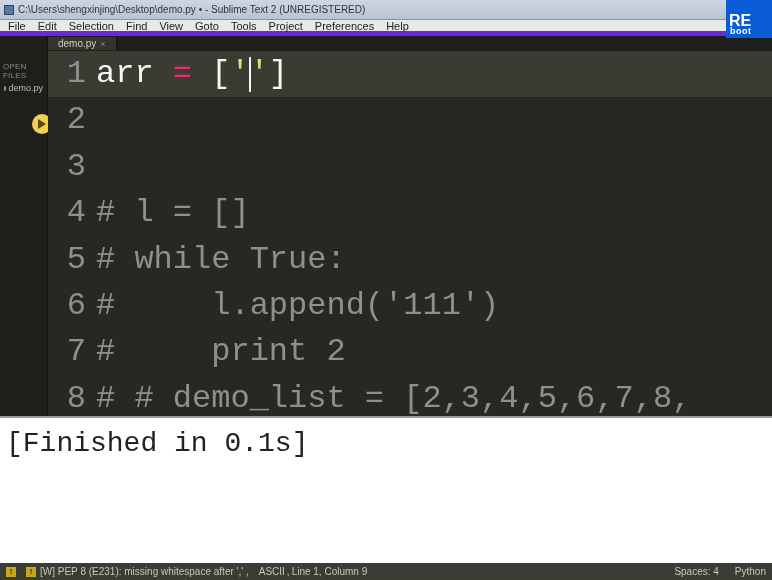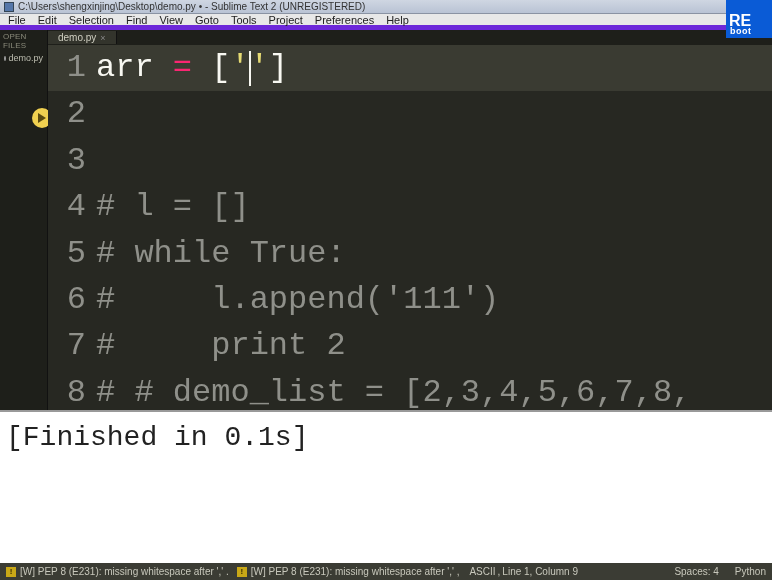--- a/index.html
+++ b/index.html
@@ -6,21 +6,21 @@
   body {
     width: 772px; height: 580px;
     font-family: "Segoe UI", Tahoma, sans-serif;
     font-size: 11px;
     background: #fff;
     overflow: hidden;
     position: relative;
   }
   
   .titlebar {
-    height: 14px;
+    height: 20px;
     background: linear-gradient(#cfd6e2, #b9c3d4);
     display: flex; align-items: center;
     padding: 0 4px;
     font-size: 10px; color: #333;
     border-bottom: 1px solid #8a93a3;
     position: relative;
   }
   .titlebar .sysicon {
     width: 10px; height: 10px; background: #5577aa;
     margin-right: 4px; border: 1px solid #345;
@@ -47,20 +47,21 @@
   .sidebar {
     width: 48px;
     background: #1e1f1a;
     border-right: 1px solid #111;
     position: relative;
   }
   .sidebar .openfiles-label {
     font-size: 8px; color: #8a8a7a;
     padding: 2px 3px;
     letter-spacing: 0.2px;
+    margin-top: 24px;
   }
   .sidebar .file-entry {
     font-size: 9px; color: #bdbdb0;
     padding: 1px 4px;
     display: flex; align-items: center; gap: 2px;
   }
   .sidebar .dot { width:5px; height:5px; background:#999; border-radius:50%; }
   .play-indicator {
     position: absolute;
     left: 32px; top: 78px;
@@ -210,21 +211,20 @@
   </div>
 </div>
 
 <div class="output" id="output">
     <div>[Finished in 0.1s]</div>
   </div>
 
 <div class="statusbar">
   <div class="left">
     <span class="warn">!</span>
-    <span>[W] PEP 8 (E231): missing whitespace after ',' .</span>
     <span style="width:4px"></span>
     <span class="warn">!</span>
     <span>[W] PEP 8 (E231): missing whitespace after ',' ,</span>
     <span style="width:6px"></span>
     <span>ASCII</span>
     <span>, </span>
     <span>Line 1, Column 9</span>
   </div>
   <div class="right">
     <span>Spaces: 4</span>

